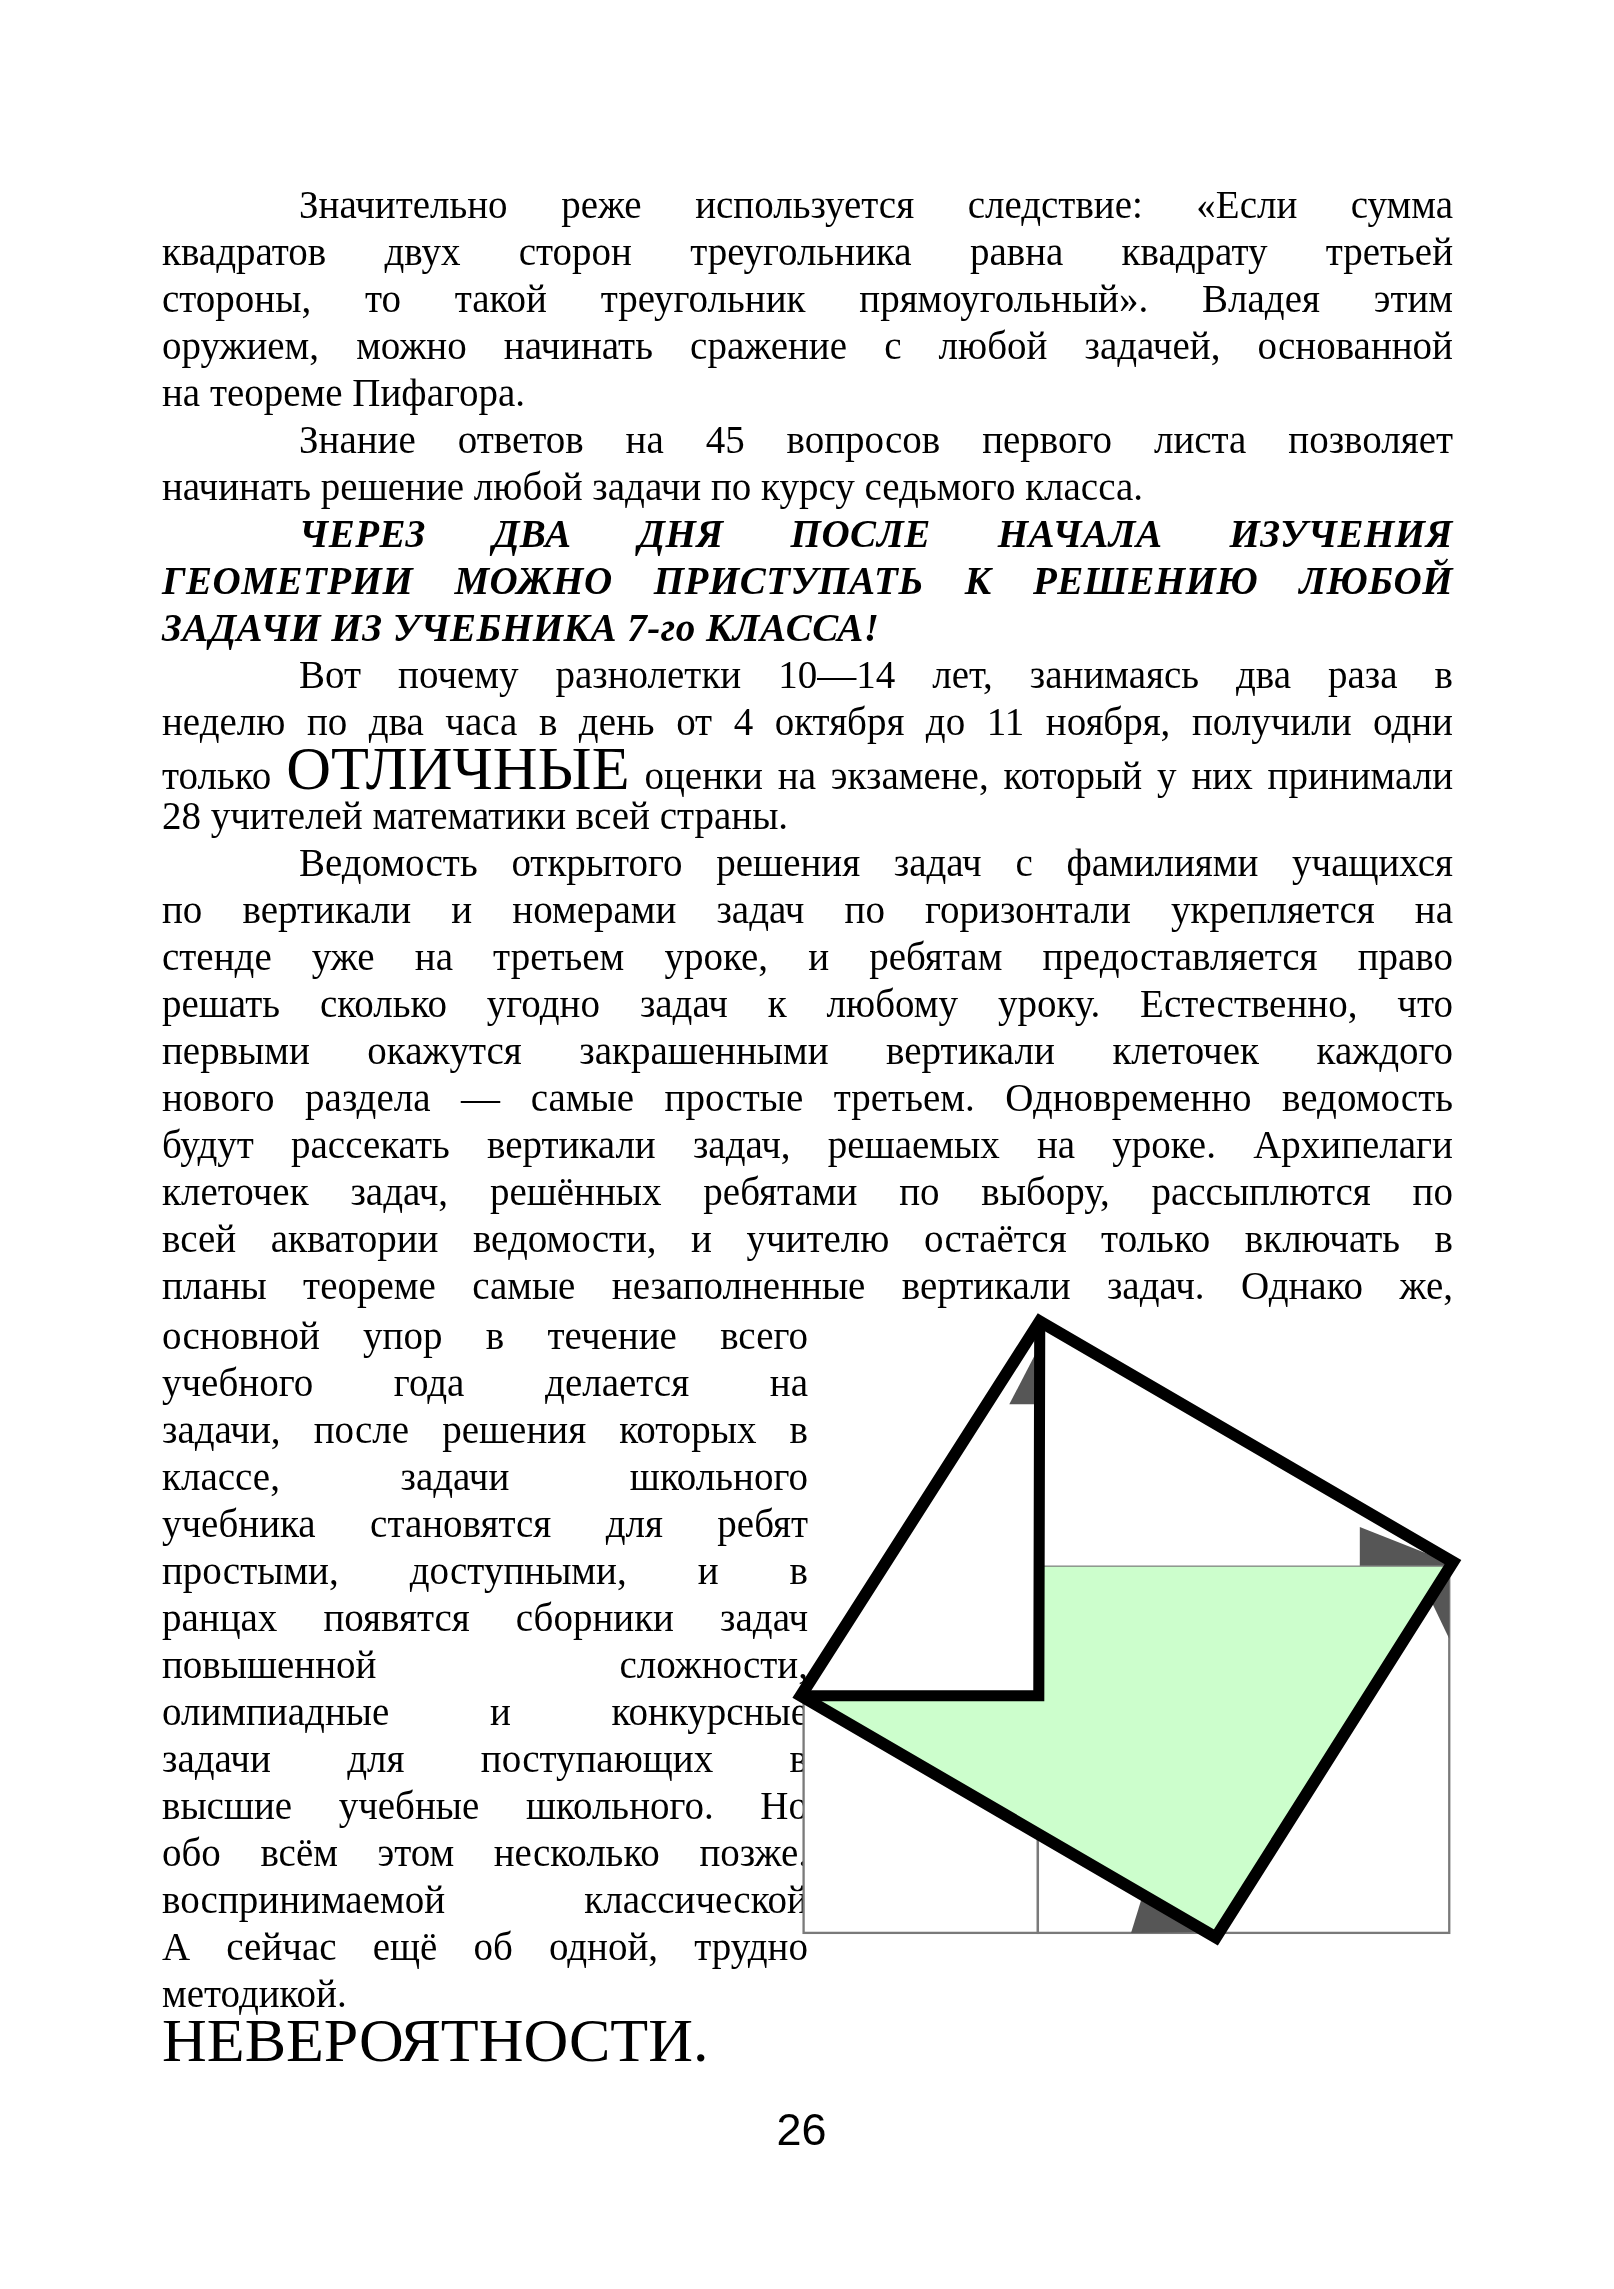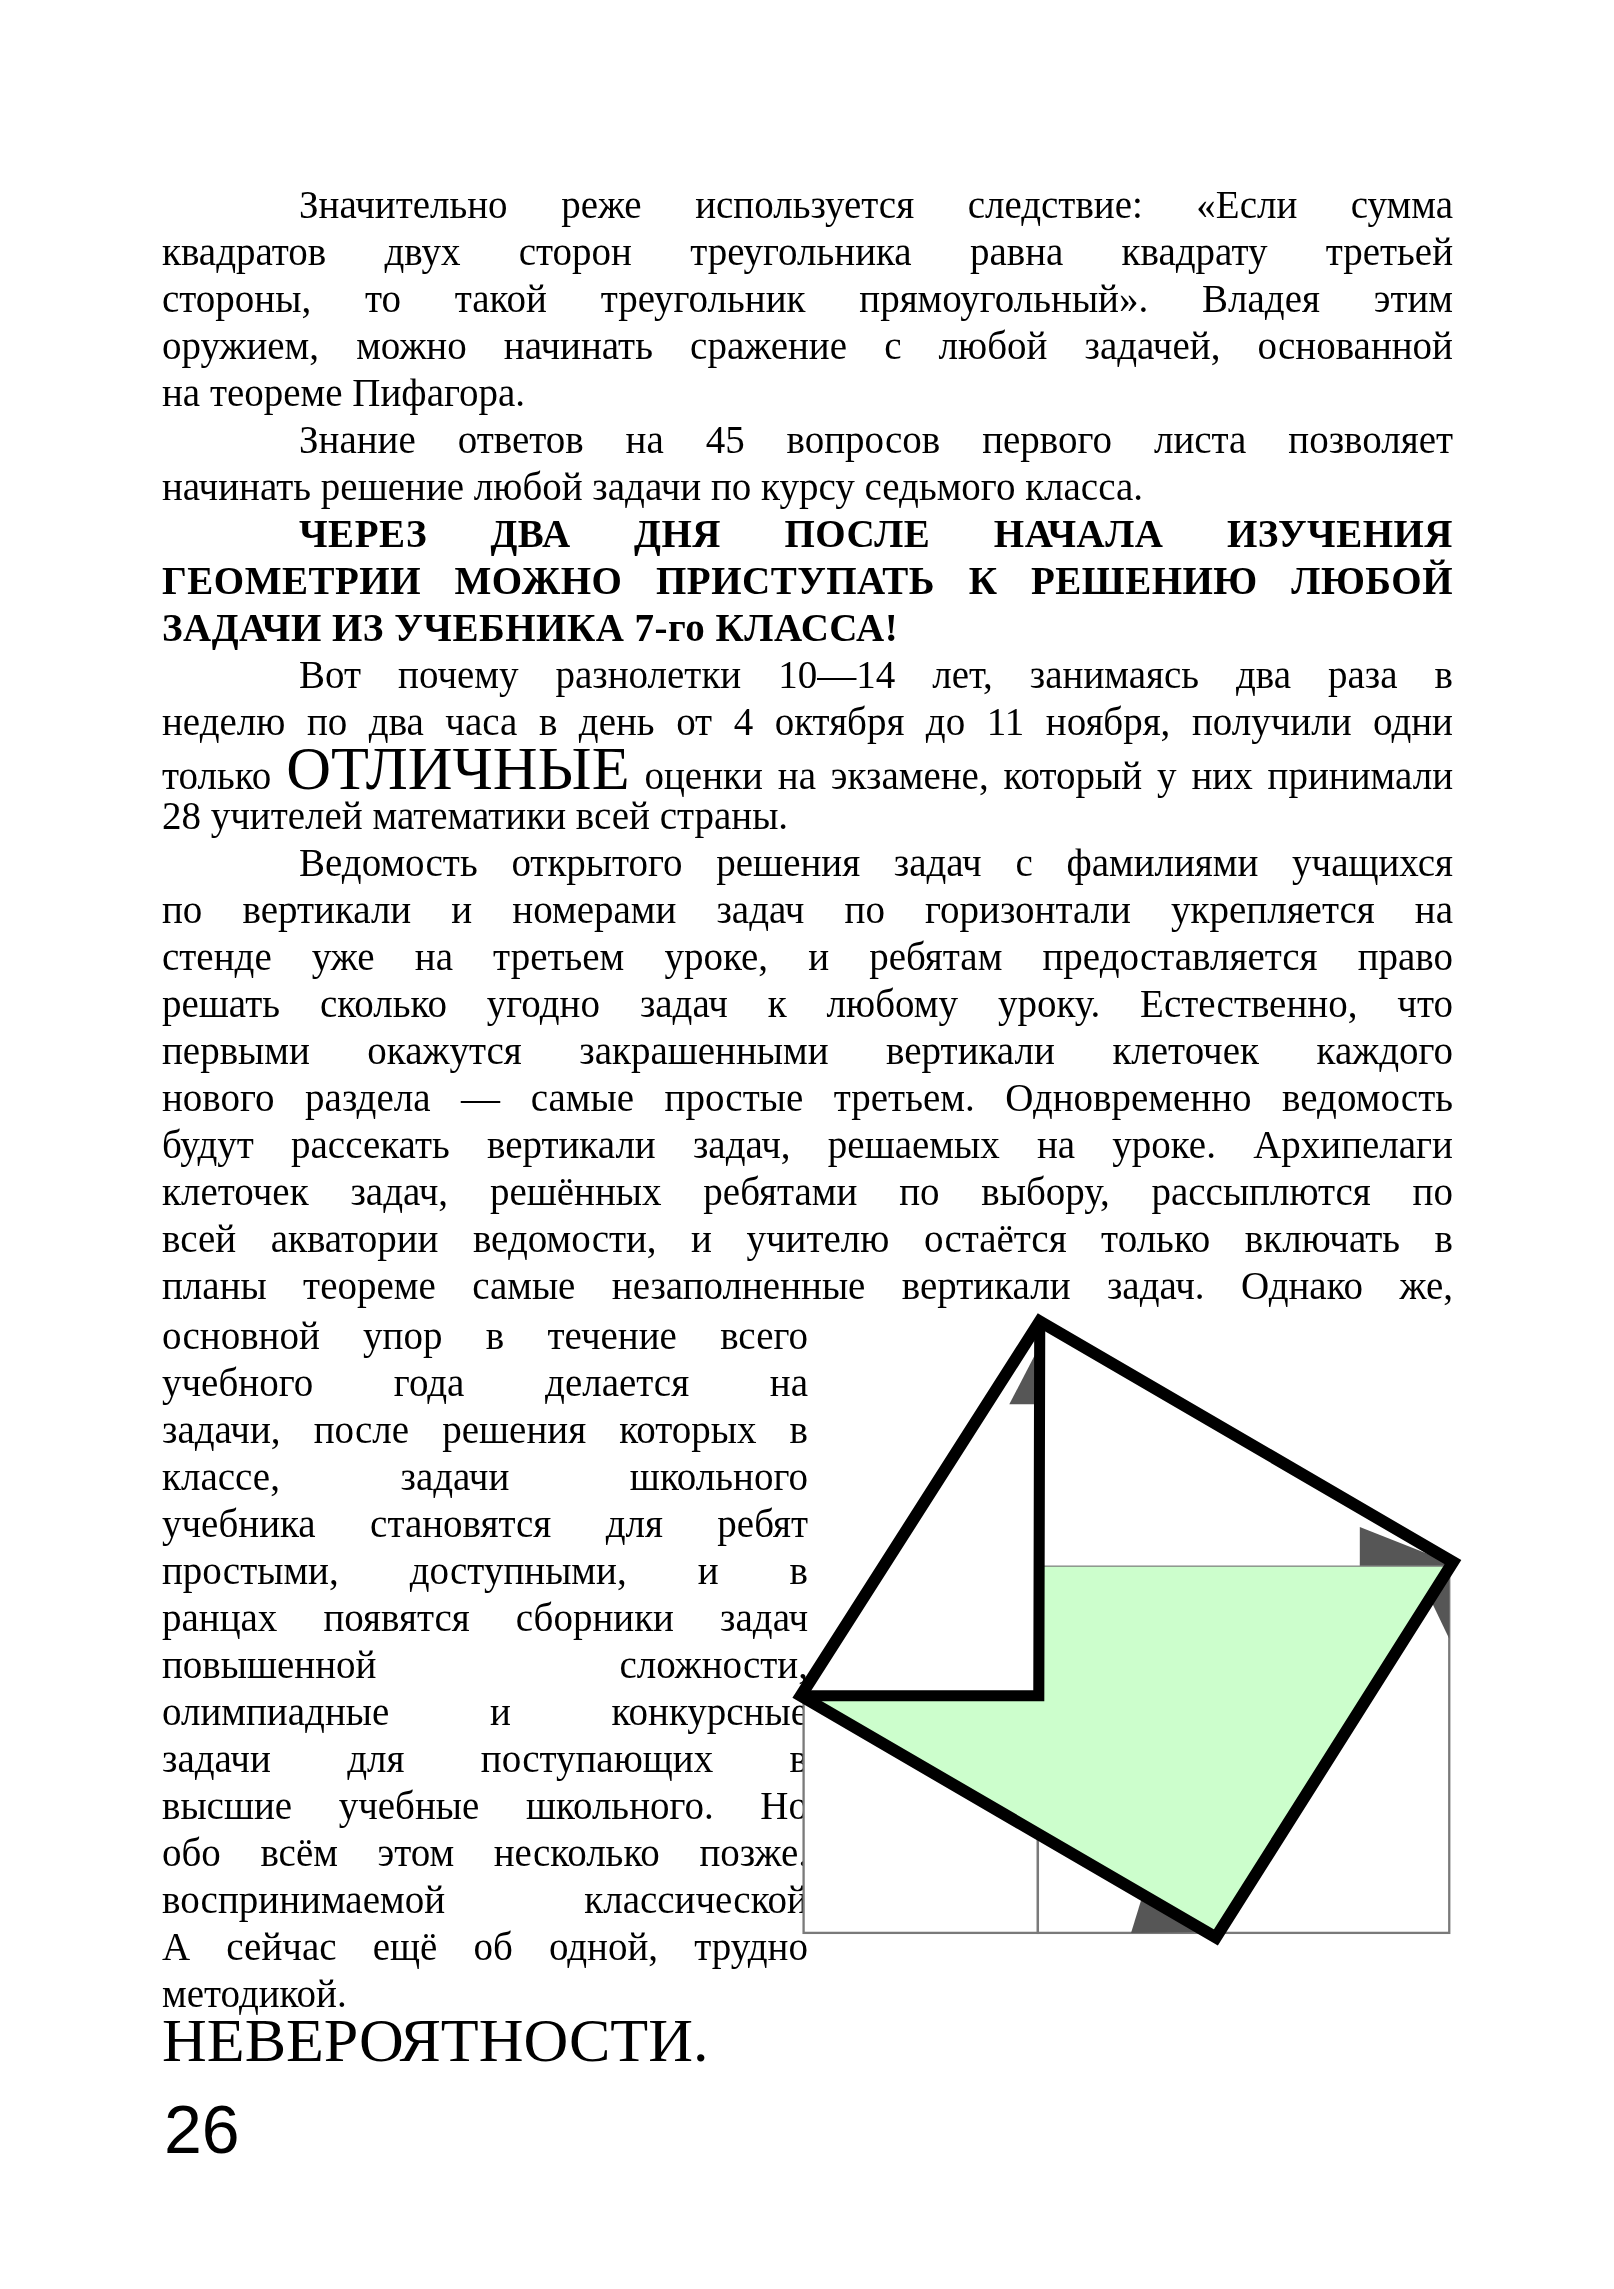--- a/index.html
+++ b/index.html
@@ -33,39 +33,40 @@
   }
   .line.left{
     text-align-last:left;
   }
   .line.indent{
     text-indent:137px;
   }
   .line.bold{
     font-weight:bold;
     letter-spacing:0.5px;
+    font-style:italic;
   }
   .big{
     font-size:62px;
   }
   .figure-svg{
     position:absolute;
     left:775px;
     top:1301px;
     width:701px;
     height:655px;
   }
   .page-number{
     position:absolute;
-    left:164px;
+    left:156px;
     top:2102px;
     width:1291px;
-    text-align:left;
+    text-align:center;
     font-family:"Liberation Sans", sans-serif;
-    font-size:68px;
+    font-size:45px;
     line-height:55px;
   }
 </style>
 </head>
 <body>
 
 <div class="page">
   <div class="text-block" id="text-block">
       <div class="line indent"><span>Значительно реже используется следствие: «Если сумма</span></div>
       <div class="line"><span>квадратов двух сторон треугольника равна квадрату третьей</span></div>

